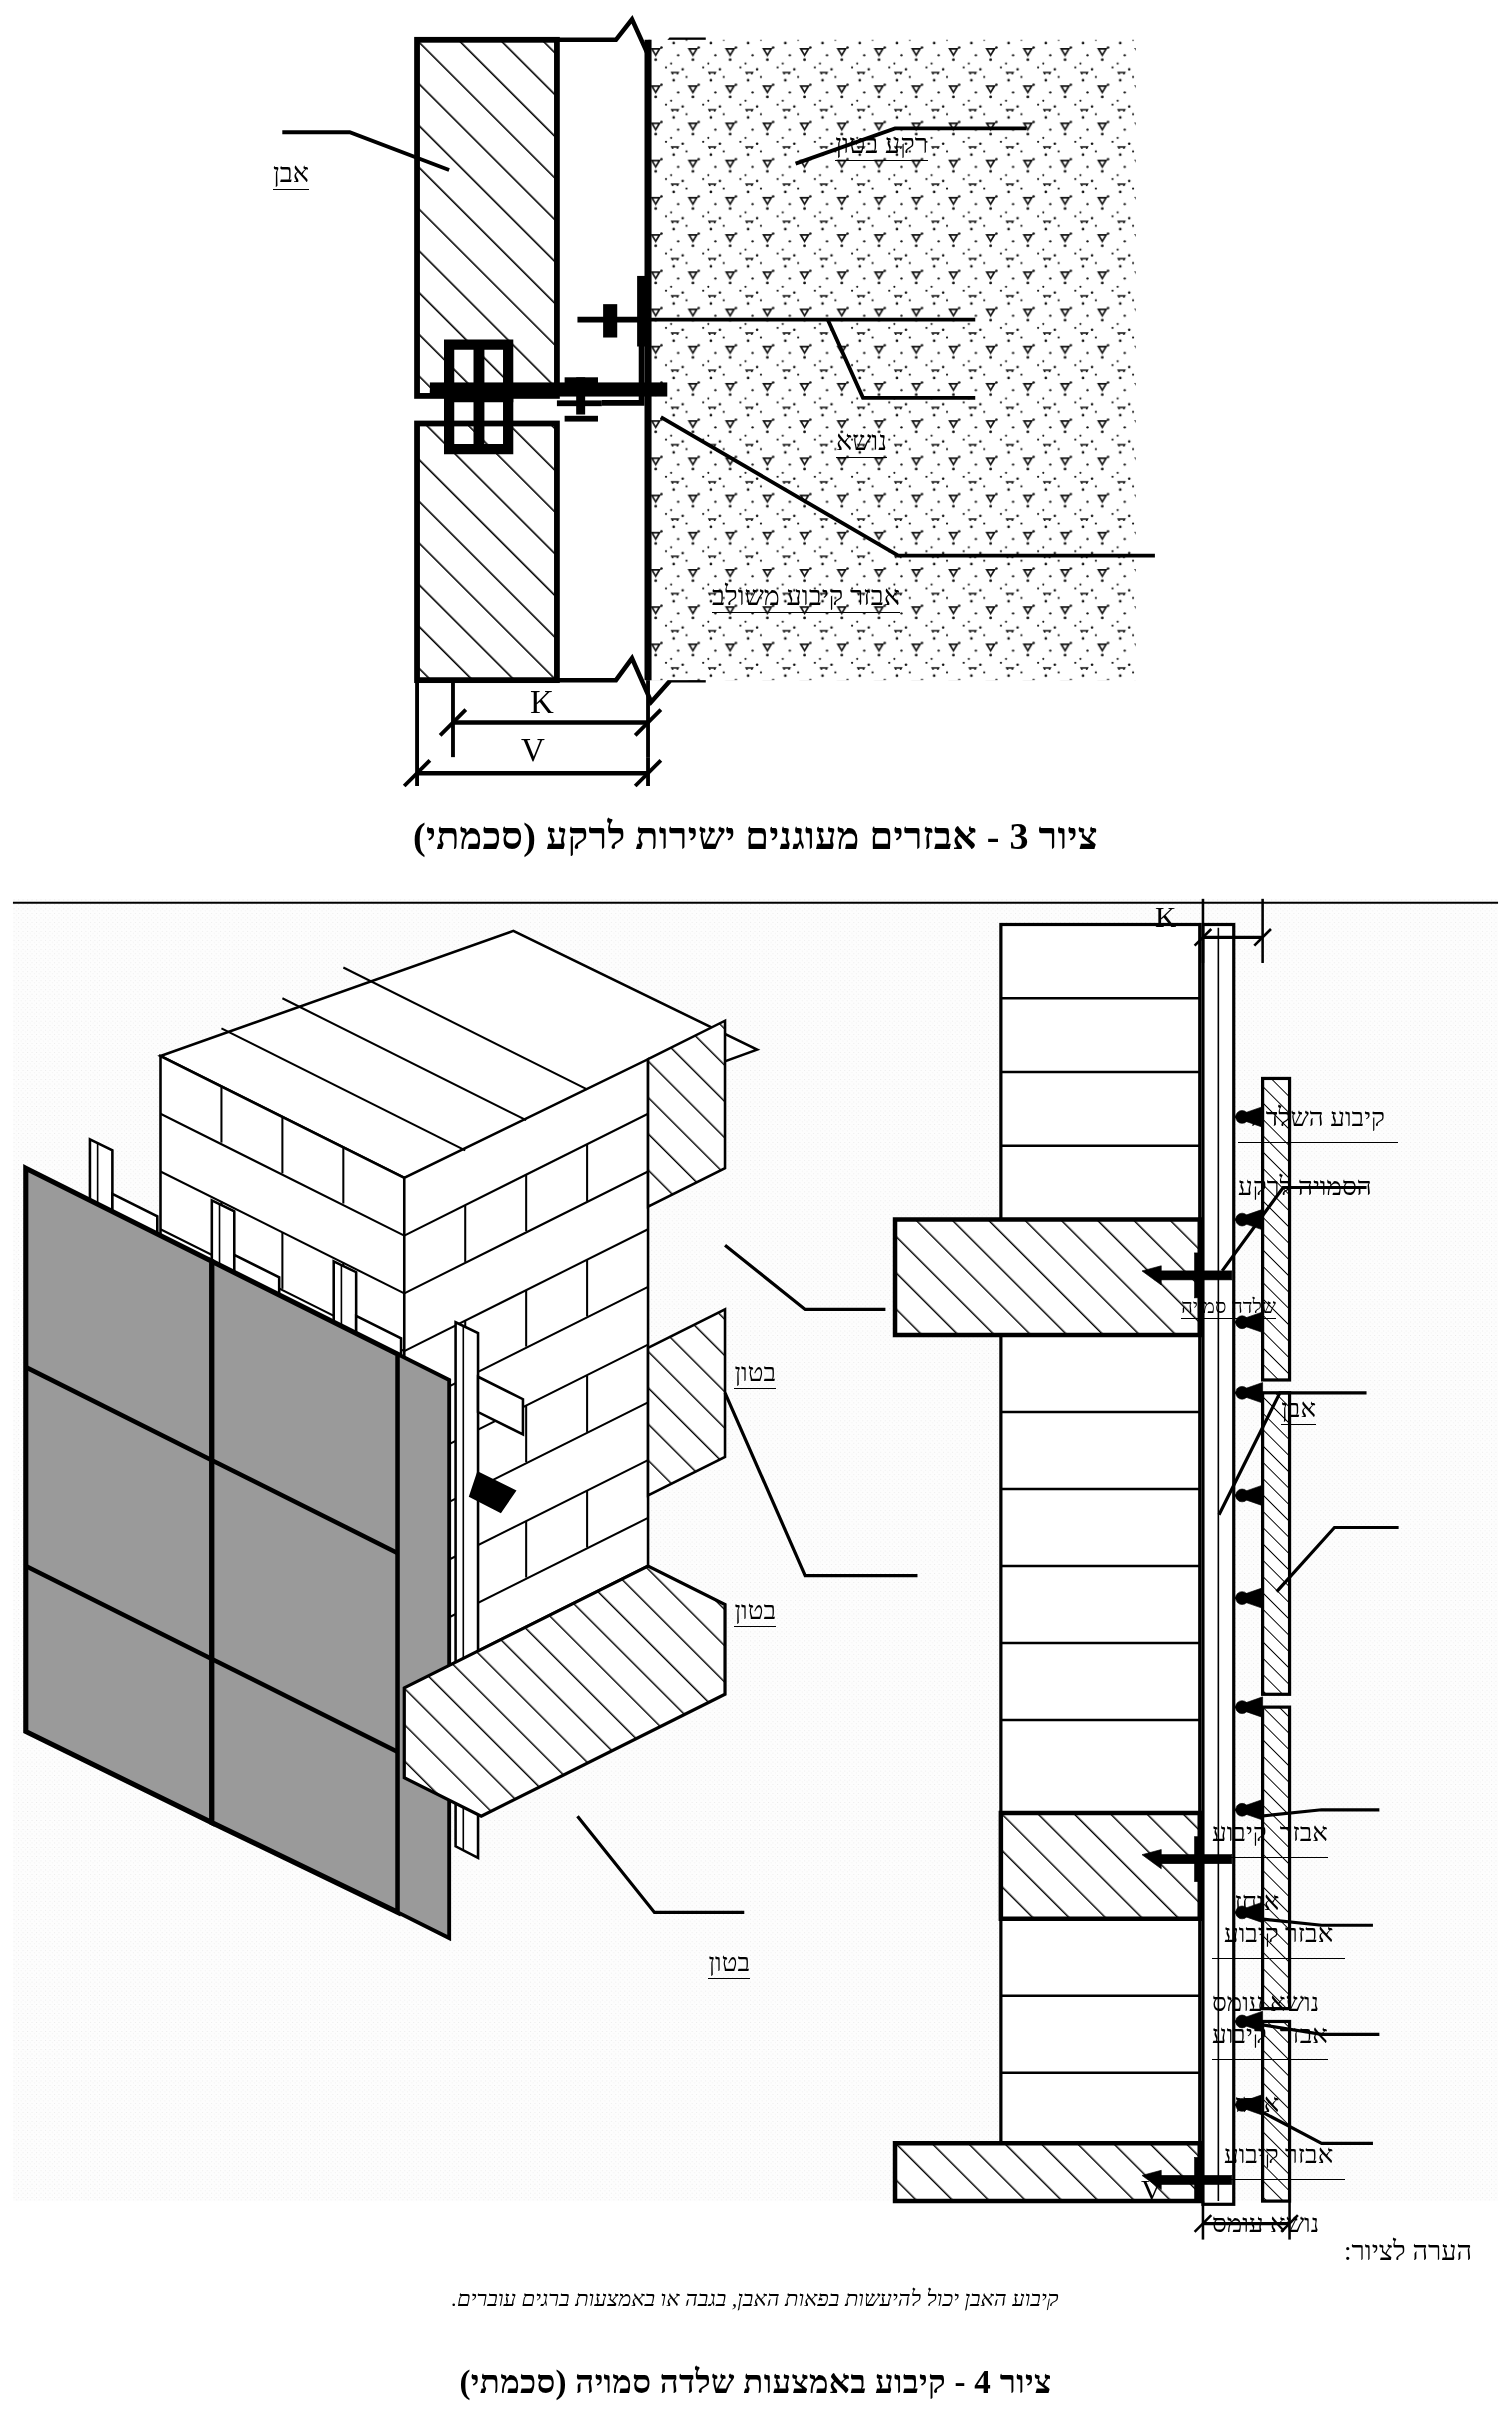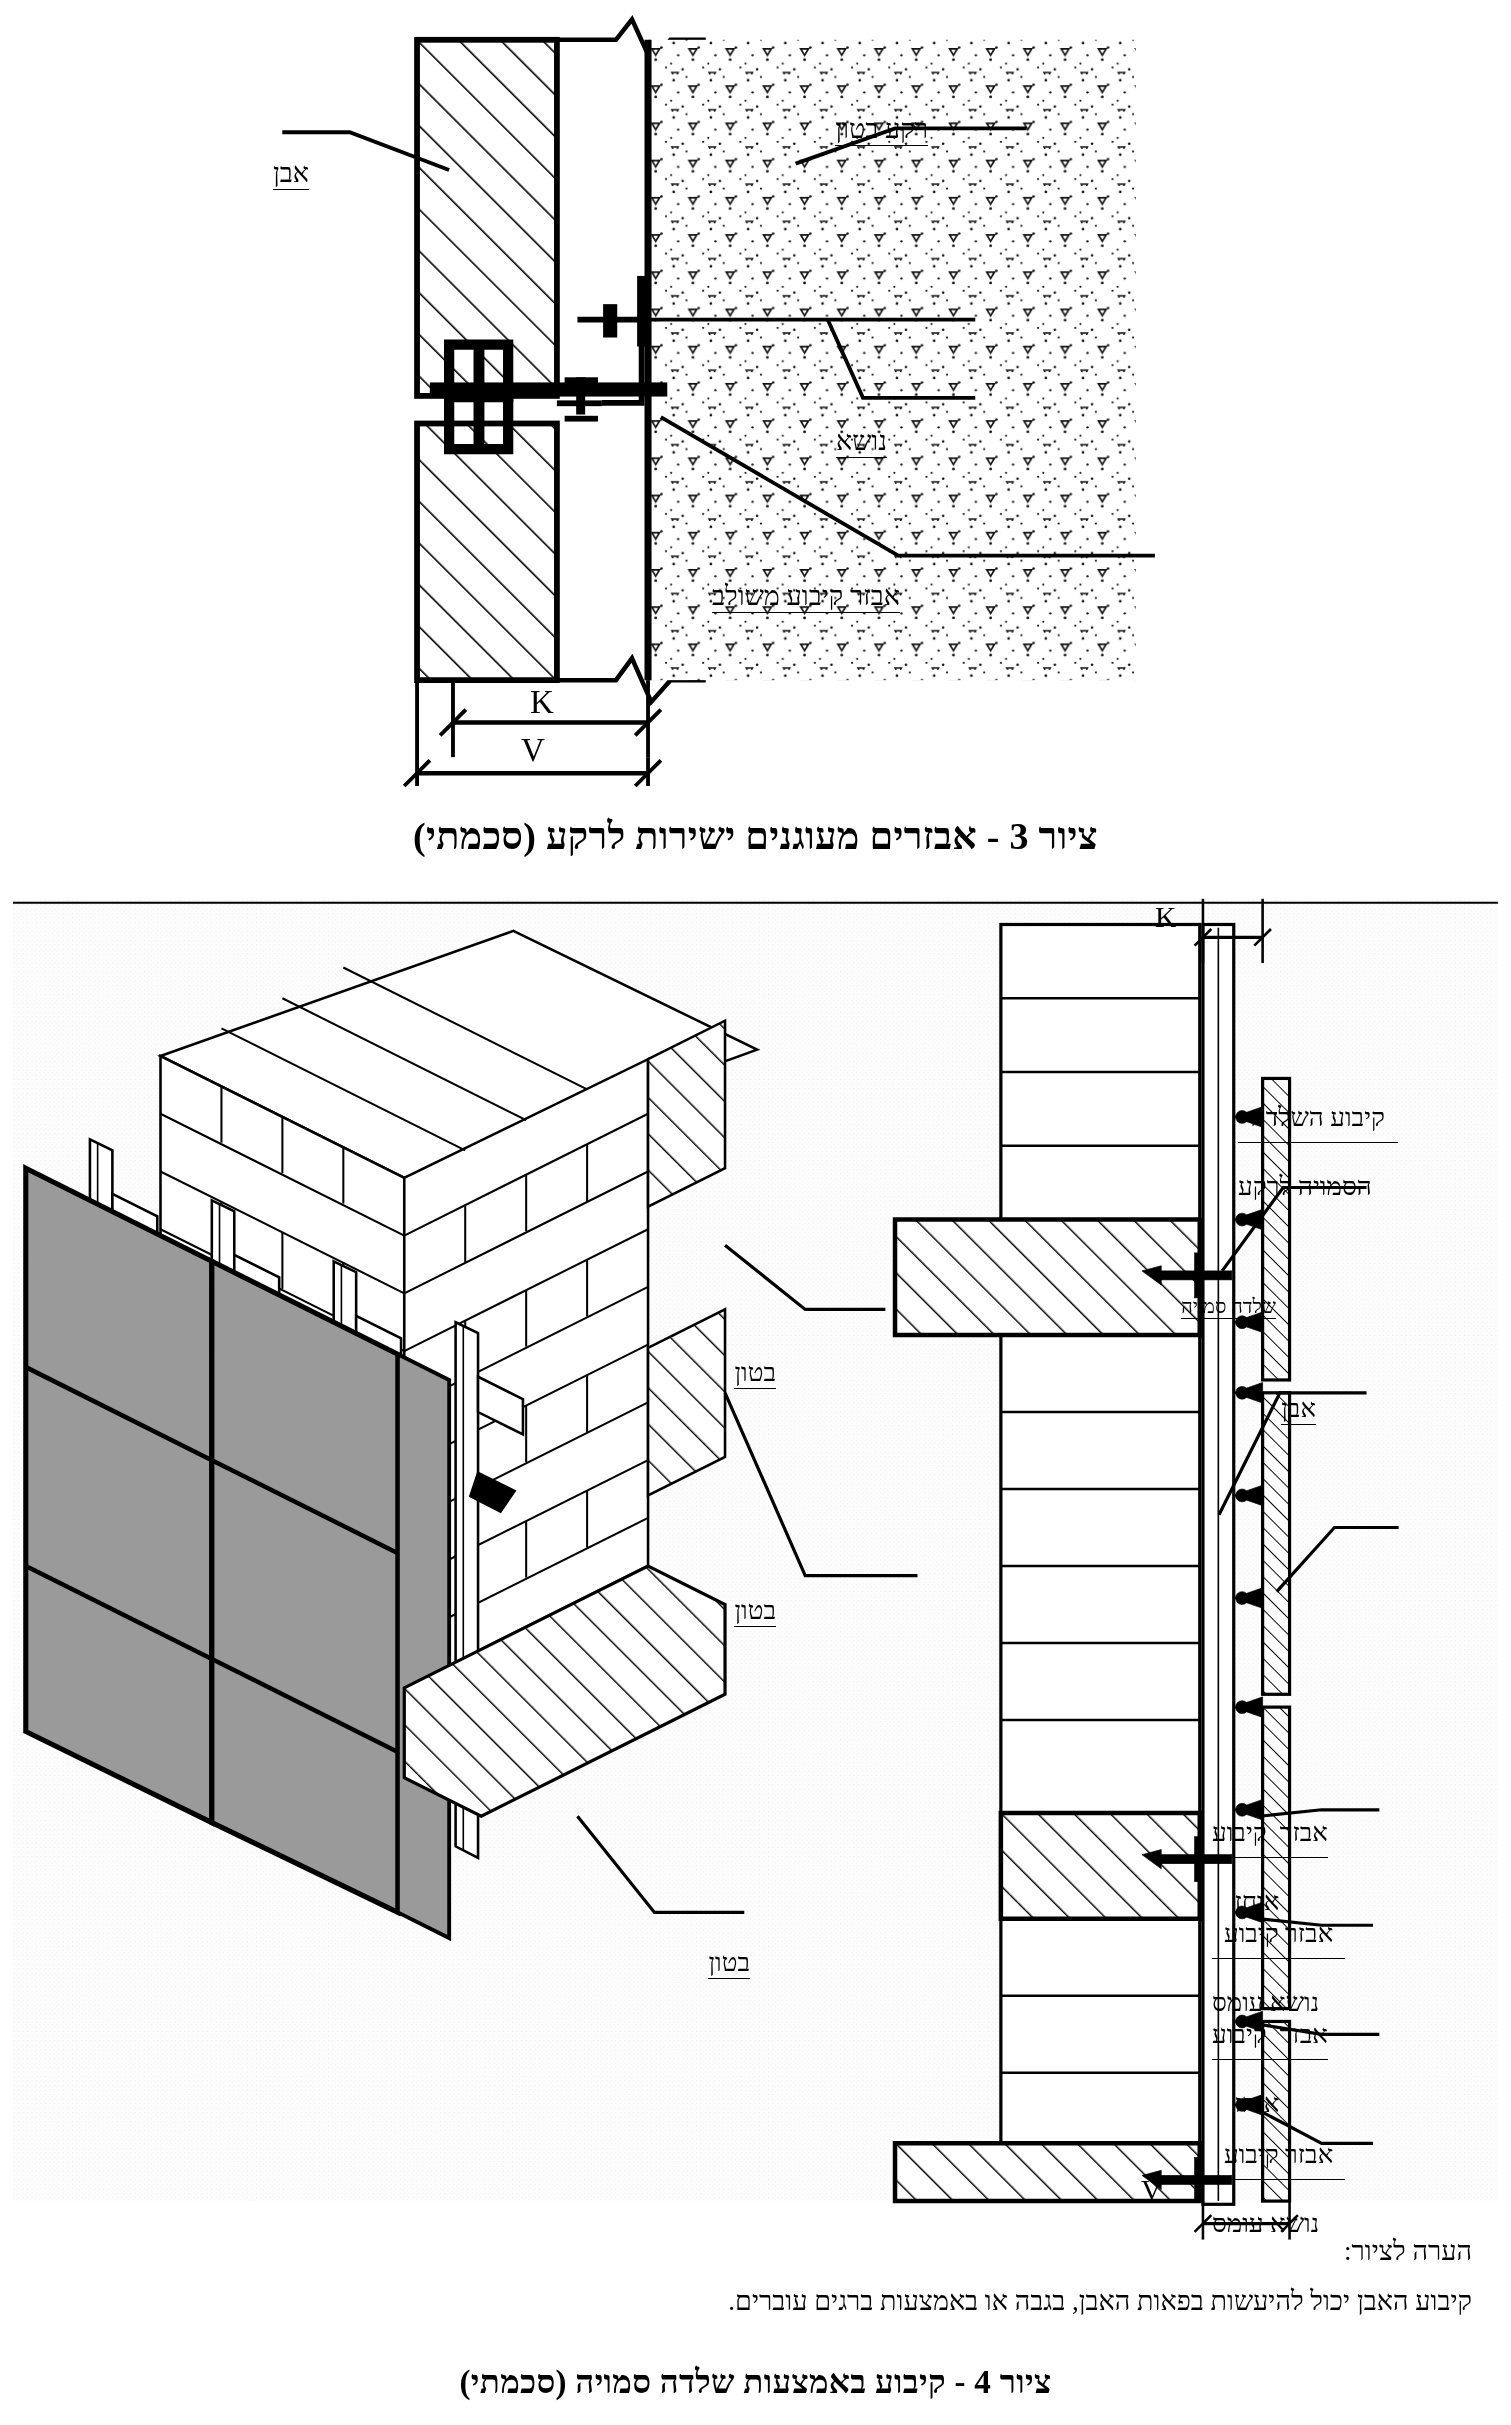--- a/index.html
+++ b/index.html
@@ -129,21 +129,21 @@
         <line x1="630" y1="1225" x2="670" y2="1185" stroke-width="6"></line>
         <line x1="990" y1="1225" x2="1030" y2="1185" stroke-width="6"></line>
       </g>
     </svg>
   </div>
 
   <span class="lbl" style="left:282px;top:98px;font-size:27px;">
     <span class="lbl one">אבן</span>
   </span>
 
-  <span class="lbl" style="left:901px;top:54px;font-size:27px;">
+  <span class="lbl" style="left:901px;top:69px;font-size:27px;">
     <span class="lbl one">רקע בטון</span>
   </span>
 
   <span class="lbl" style="left:860px;top:366px;font-size:27px;">
     <span class="lbl one">נושא</span>
   </span>
 
   <span class="lbl" style="left:873px;top:521px;font-size:27px;">
     <span class="lbl one">אבזר קיבוע משולב</span>
   </span>
@@ -452,18 +452,18 @@
 
   <span class="lbl two" style="left:1212px;top:2082px;font-size:26px;">
     <span class="u">אבזר קיבוע</span>
     <span>נושא עומס</span>
   </span>
 
   <span class="dimtxt" style="left:1155px;top:901px;font-size:29.5px;">K</span>
   <span class="dimtxt" style="left:1141px;top:2174px;font-size:29.5px;">V</span>
 
   <div class="note-head" style="right:39px;top:2236px;font-size:27px;">הערה לציור:</div>
-  <div class="note-body" style="right:39px;top:2286px;width:1434px;text-align:right;font-size:27px;">קיבוע האבן יכול להיעשות בפאות האבן, בגבה או באמצעות ברגים עוברים.</div>
+  <div class="note-body" style="right:39px;top:2286px;width:1434px;text-align:center;font-size:22px;font-style:italic;">קיבוע האבן יכול להיעשות בפאות האבן, בגבה או באמצעות ברגים עוברים.</div>
 
   <div class="cap" style="left:0;top:2364px;font-size:33px;">ציור 4 - קיבוע באמצעות שלדה סמויה (סכמתי)</div>
 
 </div>
 
 
 </body></html>

